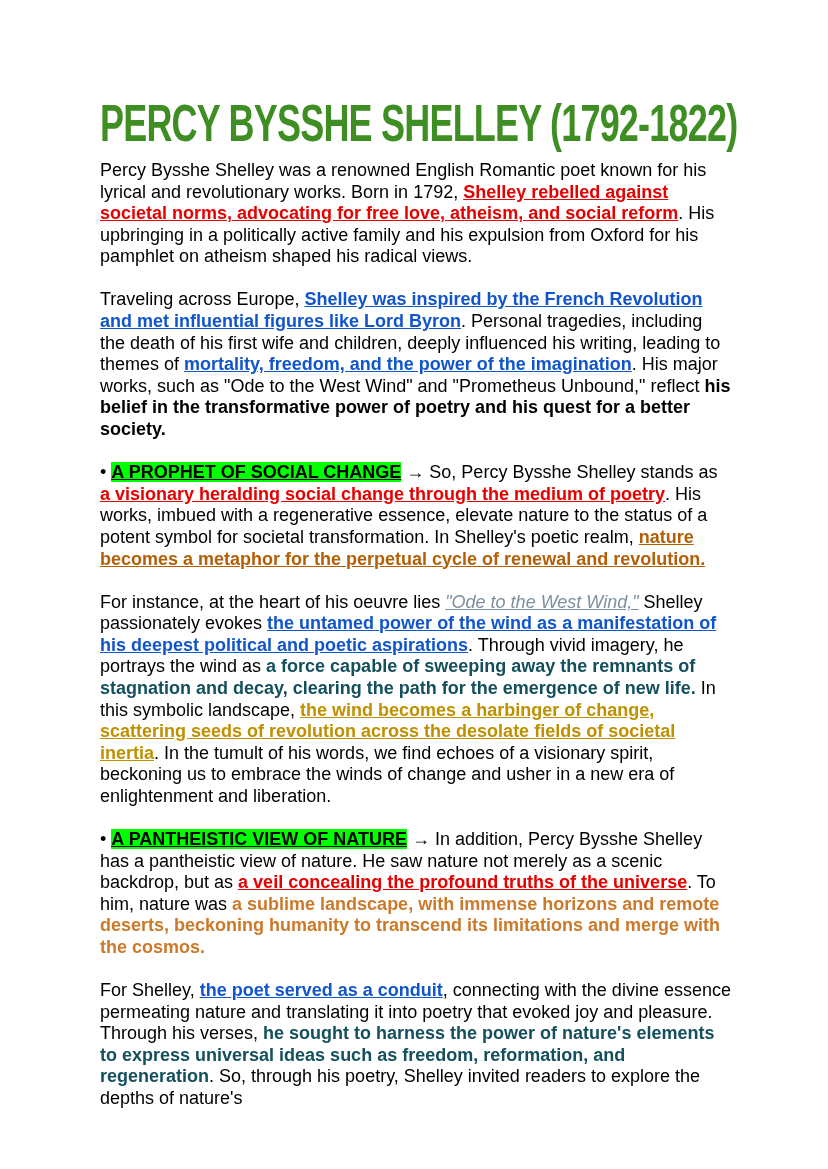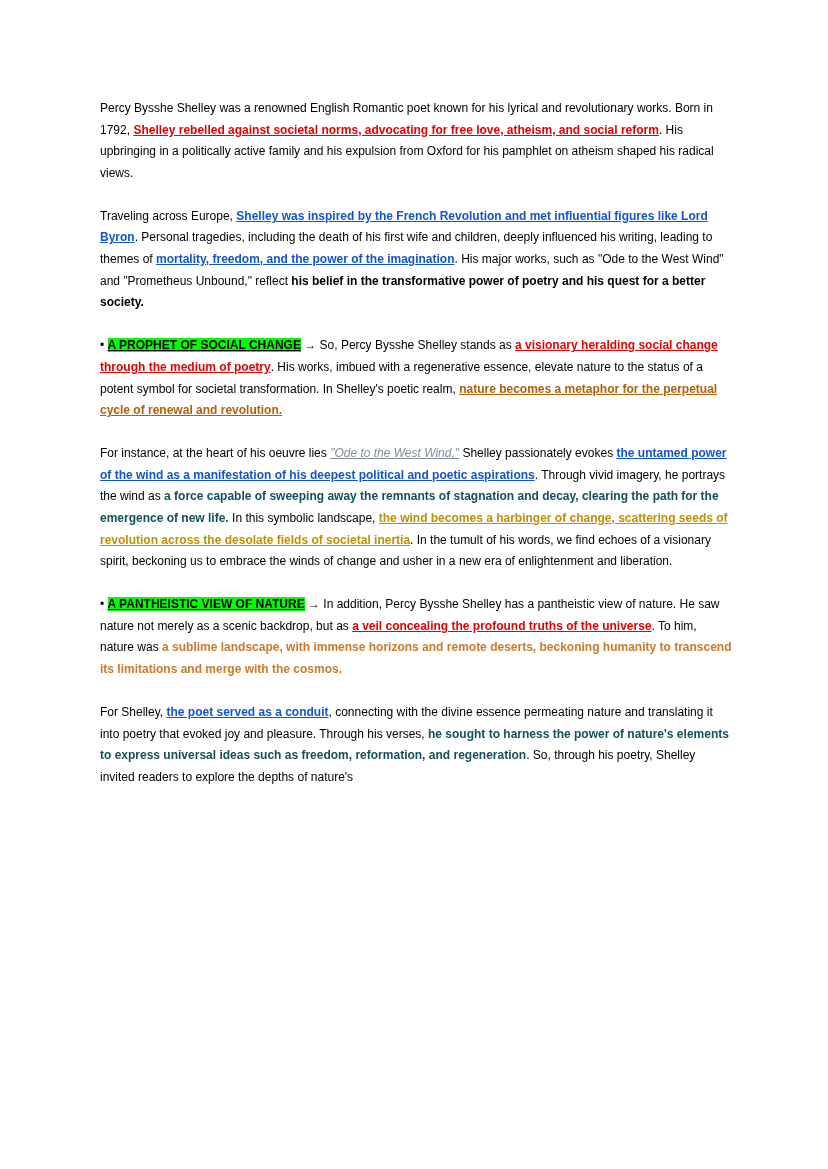--- a/index.html
+++ b/index.html
@@ -35,21 +35,21 @@
     transform: scale(0.80, 1.14);
     transform-origin: left center;
     white-space: nowrap;
     line-height: 52px;
   }
   .doc-body {
     max-width: 632px;
   }
   .para {
     margin: 0 0 21.5px 0;
-    font-size: 12px;
+    font-size: 18px;
     line-height: 21.6px;
     color: #000000;
   }
   .para:last-child { margin-bottom: 0; }
 
   .run-plain { font-weight: 400; color: #000000; }
   .run-bold  { font-weight: 700; color: #000000; }
   .run-red {
     font-weight: 700;
     color: var(--c-red, #e60000);
@@ -88,20 +88,23 @@
   .run-italic {
     font-style: italic;
     color: var(--c-quote, #7e8f9f);
     text-decoration: underline;
   }
 </style>
 </head>
 <body>
 
 <div class="page">
+  <h1 class="doc-title">
+    <span class="title-text">PERCY BYSSHE SHELLEY (1792-1822)</span>
+  </h1>
   <div class="doc-body">
       <p class="para"><span class="run-plain">Percy Bysshe Shelley was a renowned English Romantic poet known for his lyrical and revolutionary works. Born in 1792, </span><span class="run-red">Shelley rebelled against societal norms, advocating for free love, atheism, and social reform</span><span class="run-plain">. His upbringing in a politically active family and his expulsion from Oxford for his pamphlet on atheism shaped his radical views.</span></p>
       <p class="para"><span class="run-plain">Traveling across Europe, </span><span class="run-blue">Shelley was inspired by the French Revolution and met influential figures like Lord Byron</span><span class="run-plain">. Personal tragedies, including the death of his first wife and children, deeply influenced his writing, leading to themes of </span><span class="run-blue">mortality, freedom, and the power of the imagination</span><span class="run-plain">. His major works, such as "Ode to the West Wind" and "Prometheus Unbound," reflect </span><span class="run-bold">his belief in the transformative power of poetry and his quest for a better society.</span></p>
       <p class="para"><span class="run-plain">• </span><span class="run-highlight">A PROPHET OF SOCIAL CHANGE</span><span class="run-plain"> → So, Percy Bysshe Shelley stands as </span><span class="run-red">a visionary heralding social change through the medium of poetry</span><span class="run-plain">. His works, imbued with a regenerative essence, elevate nature to the status of a potent symbol for societal transformation. In Shelley's poetic realm, </span><span class="run-brown">nature becomes a metaphor for the perpetual cycle of renewal and revolution.</span></p>
       <p class="para"><span class="run-plain">For instance, at the heart of his oeuvre lies </span><span class="run-italic">"Ode to the West Wind,"</span><span class="run-plain"> Shelley passionately evokes </span><span class="run-blue">the untamed power of the wind as a manifestation of his deepest political and poetic aspirations</span><span class="run-plain">. Through vivid imagery, he portrays the wind as </span><span class="run-teal">a force capable of sweeping away the remnants of stagnation and decay, clearing the path for the emergence of new life.</span><span class="run-plain"> In this symbolic landscape, </span><span class="run-gold">the wind becomes a harbinger of change, scattering seeds of revolution across the desolate fields of societal inertia</span><span class="run-plain">. In the tumult of his words, we find echoes of a visionary spirit, beckoning us to embrace the winds of change and usher in a new era of enlightenment and liberation.</span></p>
       <p class="para"><span class="run-plain">• </span><span class="run-highlight">A PANTHEISTIC VIEW OF NATURE</span><span class="run-plain"> → In addition, Percy Bysshe Shelley has a pantheistic view of nature. He saw nature not merely as a scenic backdrop, but as </span><span class="run-red">a veil concealing the profound truths of the universe</span><span class="run-plain">. To him, nature was </span><span class="run-orange">a sublime landscape, with immense horizons and remote deserts, beckoning humanity to transcend its limitations and merge with the cosmos.</span></p>
       <p class="para"><span class="run-plain">For Shelley, </span><span class="run-blue">the poet served as a conduit</span><span class="run-plain">, connecting with the divine essence permeating nature and translating it into poetry that evoked joy and pleasure. Through his verses, </span><span class="run-teal">he sought to harness the power of nature's elements to express universal ideas such as freedom, reformation, and regeneration</span><span class="run-plain">. So, through his poetry, Shelley invited readers to explore the depths of nature's</span></p>
     </div>
 </div>
 

